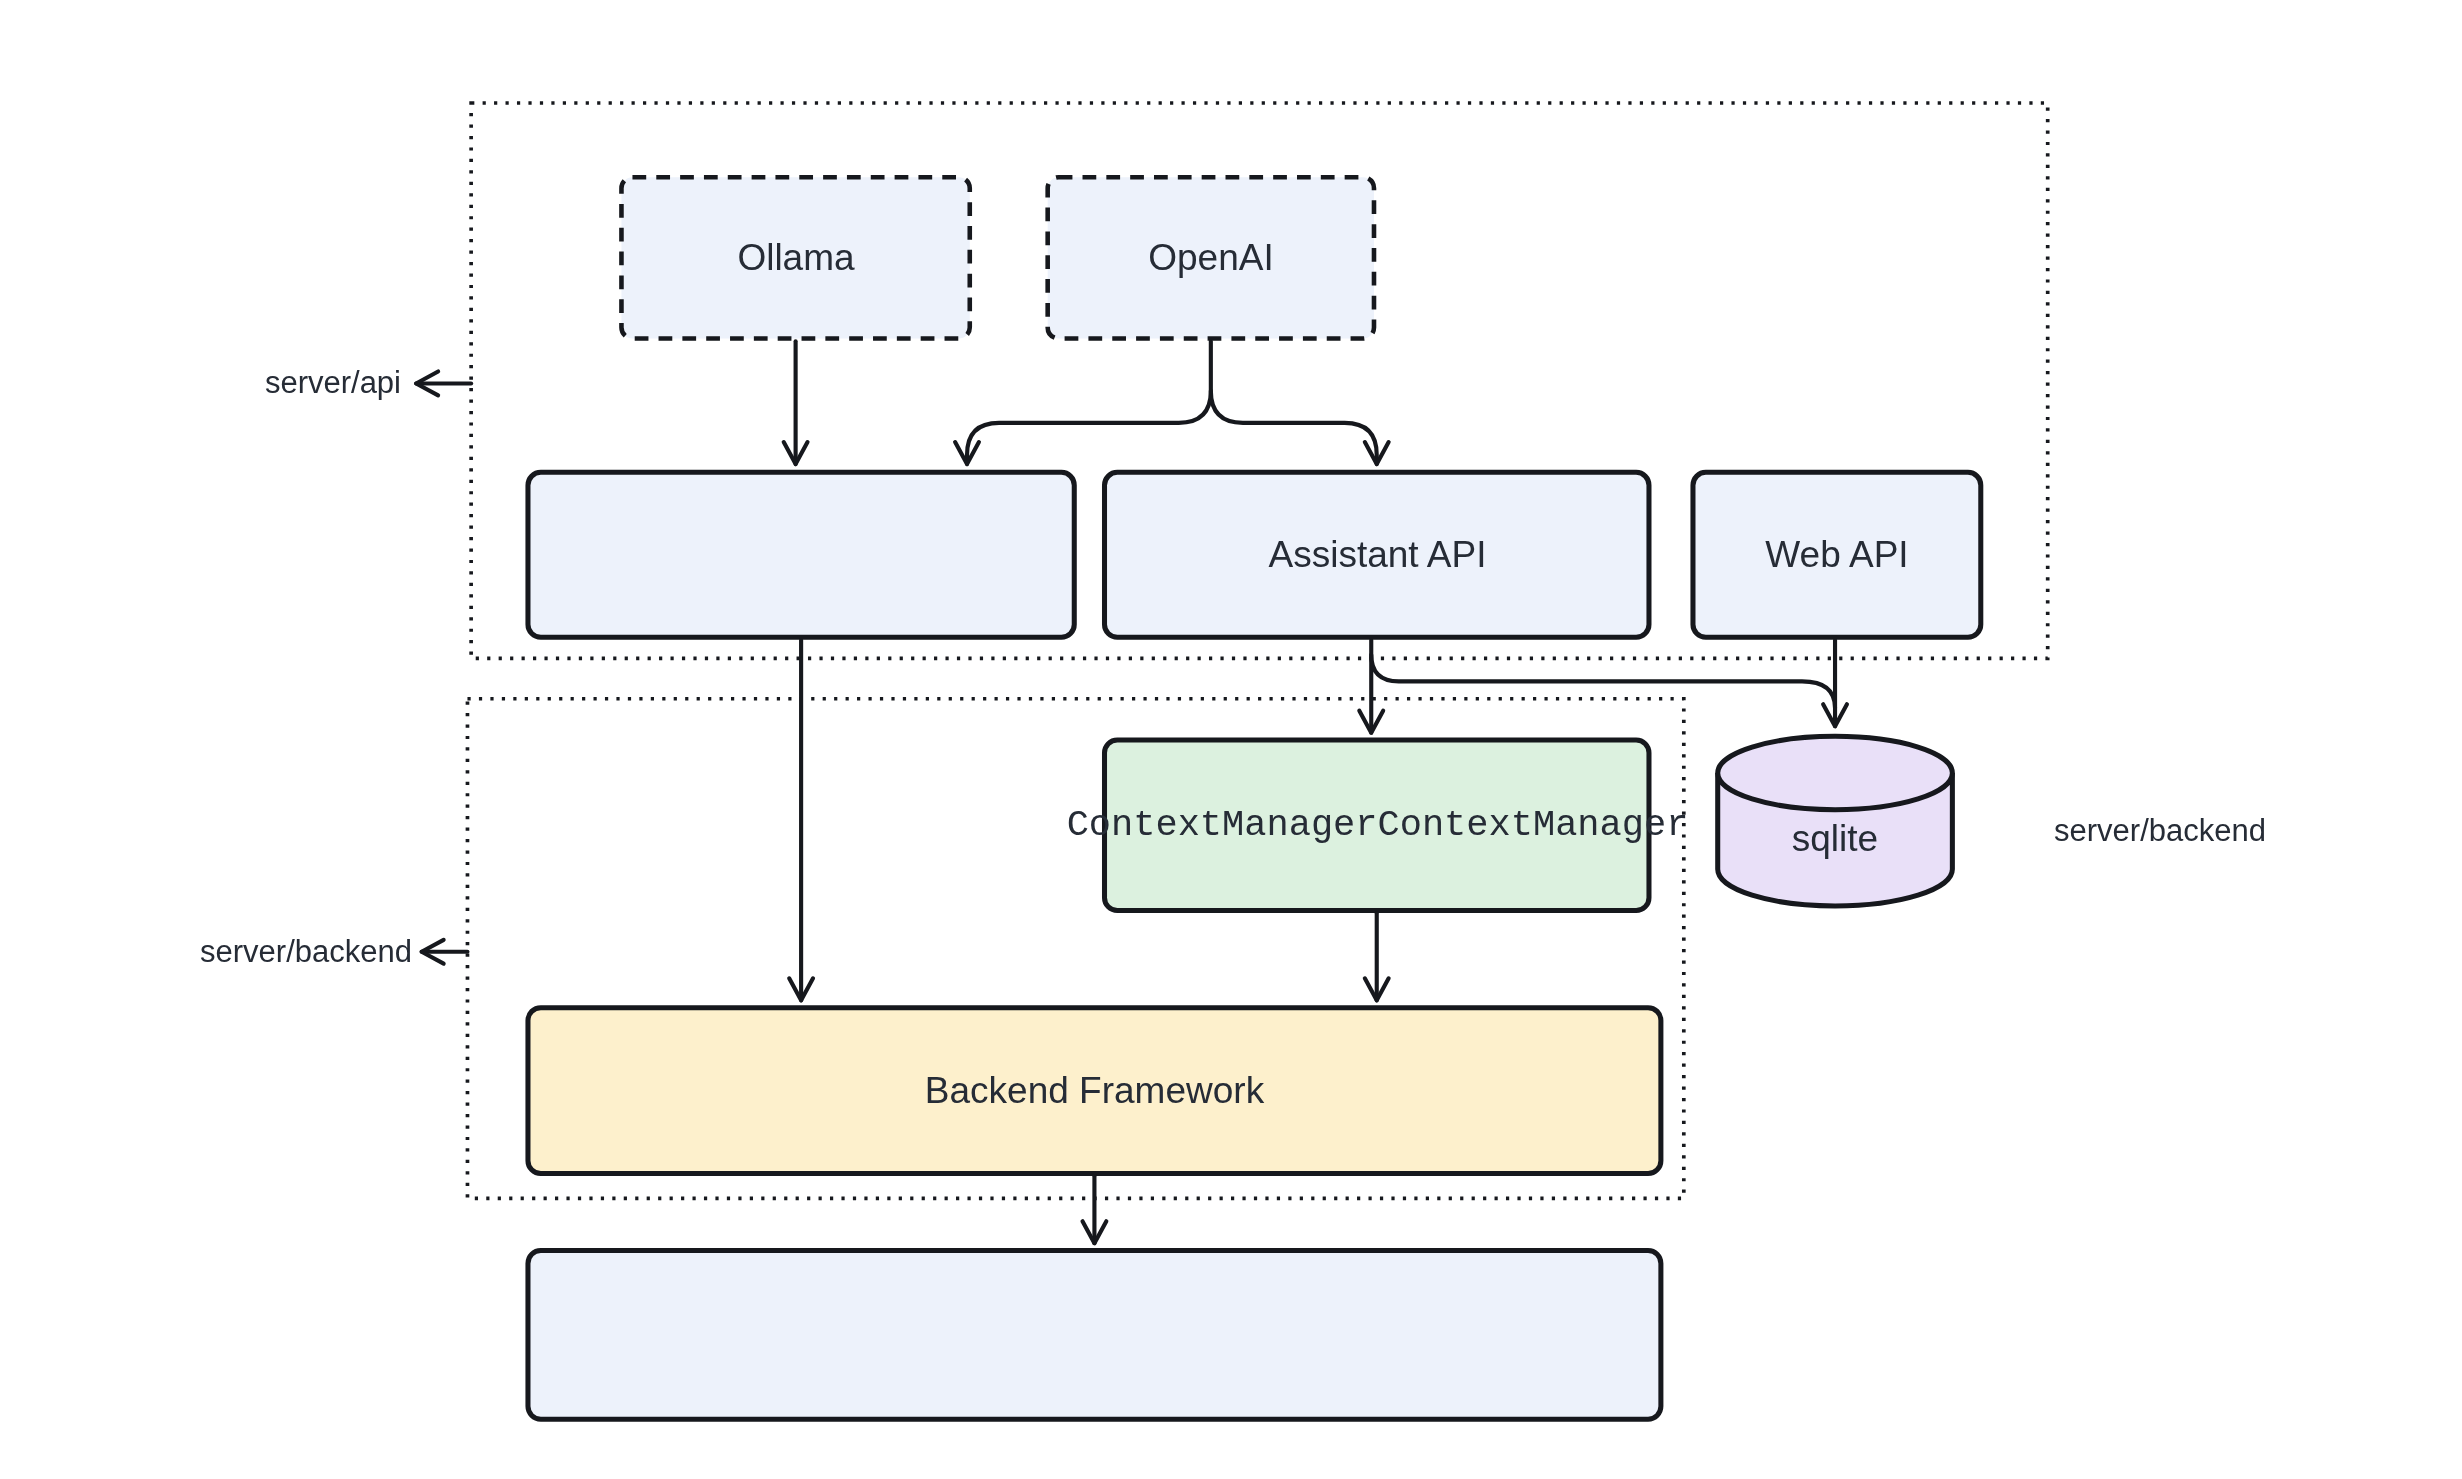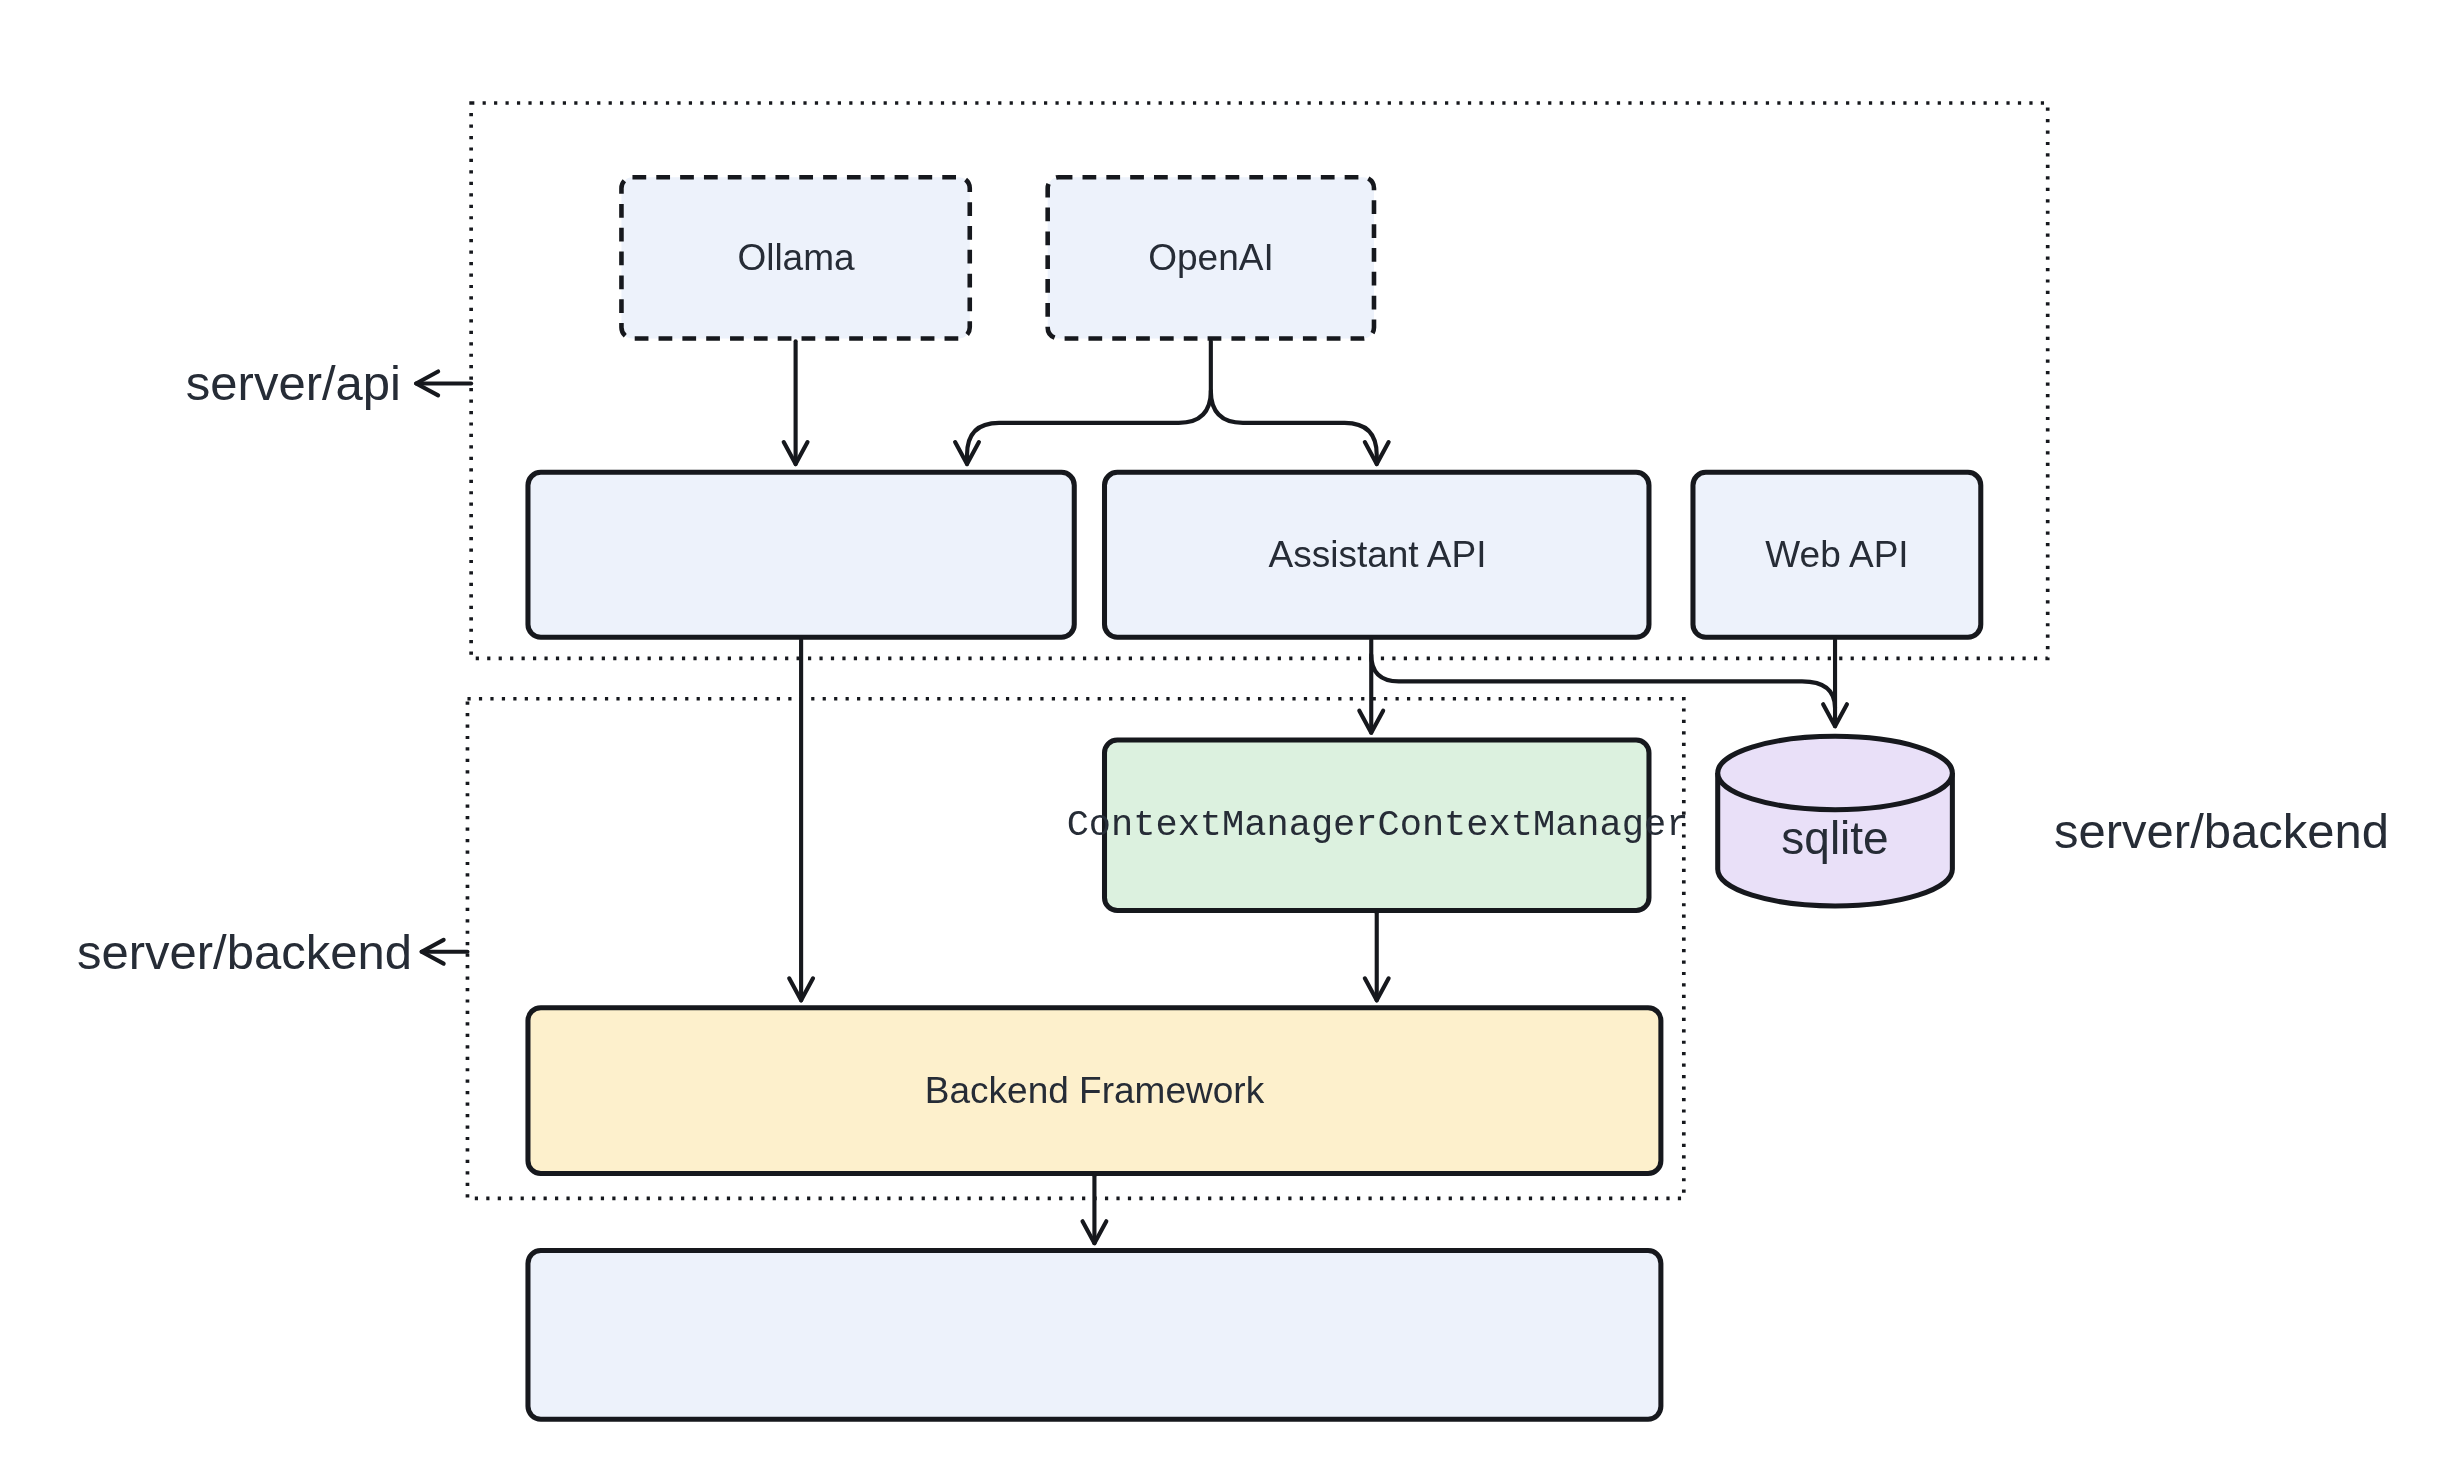--- a/index.html
+++ b/index.html
@@ -18,34 +18,34 @@
     text-align:center;
     color:#262c36;
     font-size:37px;
     line-height:1.35;
     white-space:pre-line;
   }
   .side-lbl{
     position:absolute;
     display:flex;align-items:center;
     color:#262c36;
-    font-size:49px;
+    font-size:31px;
   }
   .right-align{justify-content:flex-end;text-align:right;}
   .left-align{justify-content:flex-start;text-align:left;}
   
   .lbl-ollama    {left:622px;top:177px;width:348px;height:161px;}
   .lbl-openai    {left:1048px;top:177px;width:326px;height:161px;}
   .lbl-chat      {left:528px;top:472px;width:546px;height:165px;}
   .lbl-assistant {left:1105px;top:472px;width:545px;height:165px;}
   .lbl-web       {left:1693px;top:472px;width:288px;height:165px;}
   .lbl-context   {left:1105px;top:740px;width:545px;height:171px;flex-direction:row;font-family:Liberation Mono, monospace;}
   .lbl-backendif {left:528px;top:1008px;width:1133px;height:166px;}
   .lbl-inference {left:528px;top:1250px;width:1133px;height:169px;}
-  .lbl-sqlite    {left:1716px;top:809px;width:238px;height:59px;font-size:46px;}
+  .lbl-sqlite    {left:1716px;top:809px;width:238px;height:59px;font-size:37px;}
   .side-api      {left:147px;top:359px;width:254px;height:48px;}
   .side-backend  {left:73px;top:928px;width:339px;height:48px;}
   .side-models   {left:2054px;top:807px;width:385px;height:48px;}
 </style>
 </head>
 <body>
 
 <div id="canvas">
 
   <svg id="wires" viewBox="0 0 2686 1614" xmlns="http://www.w3.org/2000/svg">

